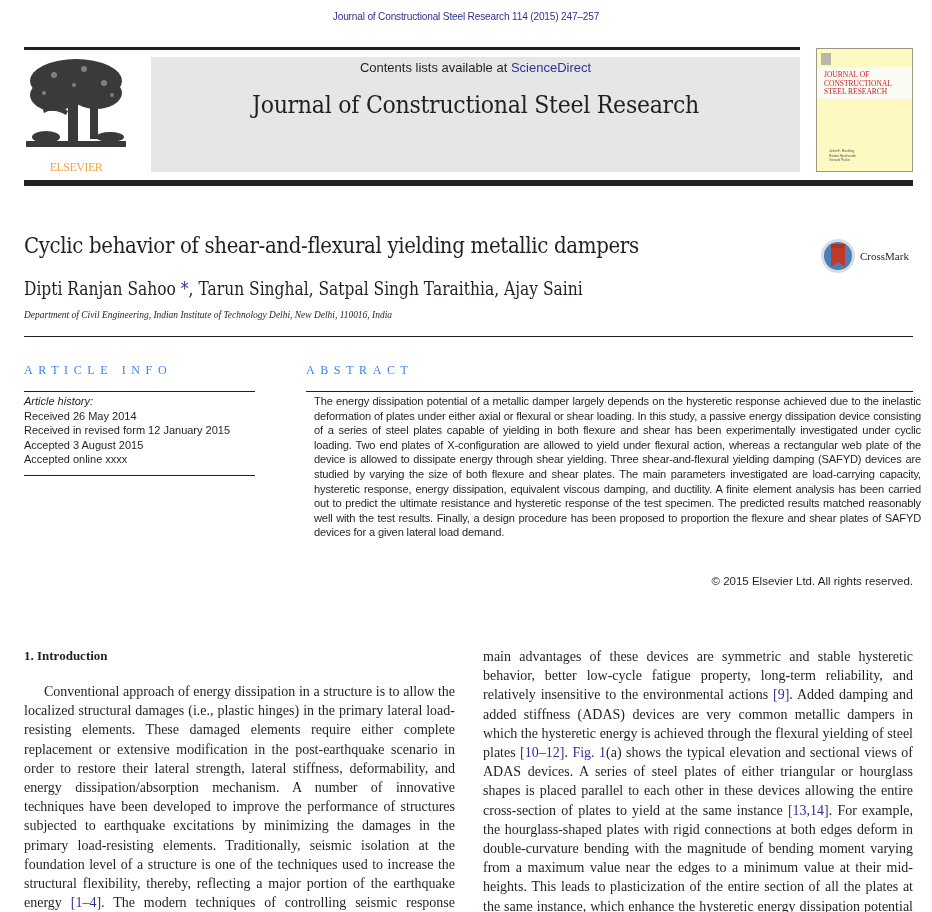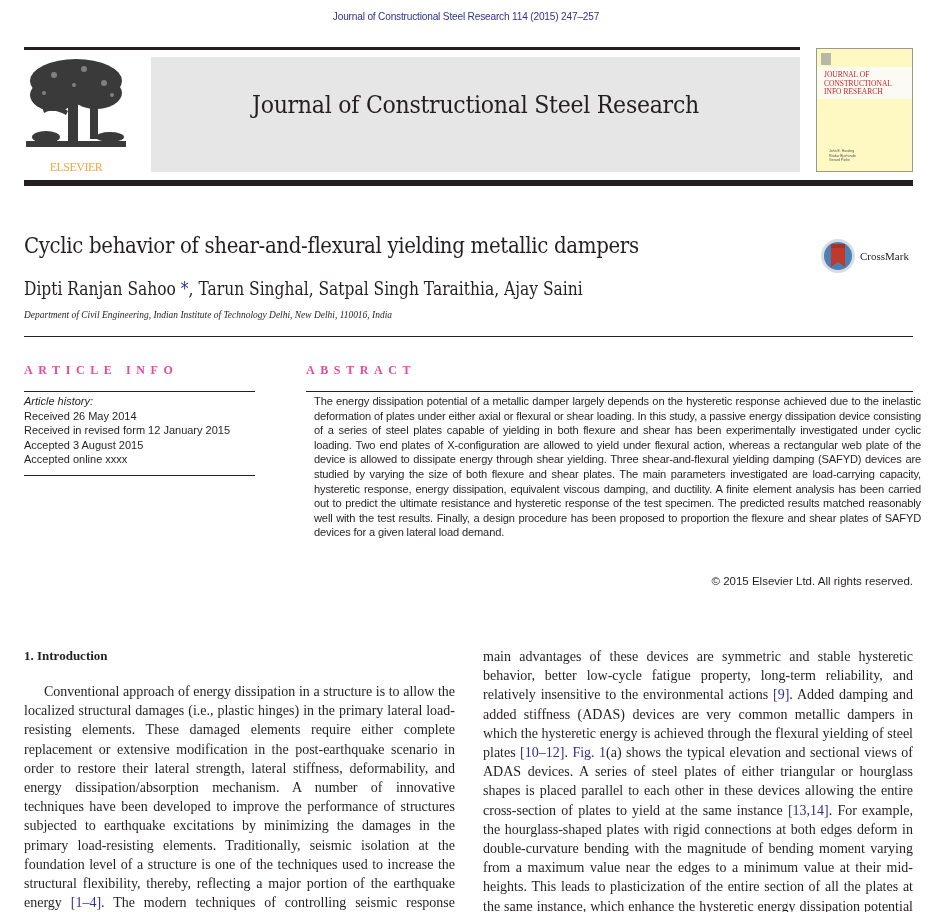--- a/index.html
+++ b/index.html
@@ -19,21 +19,21 @@
   .cover-logo { position:absolute; top:4px; left:4px; width:10px; height:12px; background:#b8b8a8; }
   .cover-band { position:absolute; top:18px; left:0; width:100%; height:32px; background:#fbfbf3; }
   .rule-thick { top:180px; left:24px; width:889px; height:6px; background:#231f20; }
   .title { top:232px; left:24px; font-family:"DejaVu Serif", serif; font-size:23px; color:#231f20; letter-spacing:-0.4px; transform-origin:left; transform:scaleX(0.86); white-space:nowrap; }
   .crossmark { top:238px; left:820px; width:110px; height:36px; }
   .crossmark-label { position:absolute; left:40px; top:12px; font-family:"Liberation Serif", serif; font-size:11px; color:#231f20; }
   .authors { top:278px; left:24px; font-family:"DejaVu Serif", serif; font-size:18px; color:#231f20; transform-origin:left; transform:scaleX(0.86); white-space:nowrap; }
   .authors .star { color:#2e3192; }
   .affil { top:309px; left:24px; font-family:"Liberation Serif", serif; font-style:italic; font-size:10.5px; color:#231f20; transform-origin:left; transform:scaleX(0.9); white-space:nowrap; }
   .rule-mid { top:336px; left:24px; width:889px; height:1px; background:#231f20; }
-  .sec-head { top:363px; font-family:"Liberation Serif", serif; font-weight:bold; font-size:12px; letter-spacing:5.6px; color:#ec4899; }
+  .sec-head { top:363px; font-family:"Liberation Serif", serif; font-weight:normal; font-size:12px; letter-spacing:5.6px; color:#3b82f6; }
   .rule-info { top:391px; left:24px; width:231px; height:1px; background:#231f20; }
   .rule-abs { top:391px; left:306px; width:607px; height:1px; background:#231f20; }
   .info { top:394px; left:24px; width:231px; font-family:"Liberation Sans", sans-serif; font-size:11px; line-height:14.6px; color:#231f20; }
   .info .lbl { font-style:italic; }
   .rule-kw { position:absolute; top:81px; left:0; width:231px; height:1px; background:#231f20; }
   .kw-block { position:absolute; top:84px; left:0; }
   .abstract { top:394px; left:314px; width:607px; font-family:"Liberation Sans", sans-serif; font-size:11.1px; line-height:14.6px; color:#231f20; text-align:justify; letter-spacing:-0.15px; }
   .copyright { top:575px; left:306px; width:607px; text-align:right; font-family:"Liberation Sans", sans-serif; font-size:11.5px; color:#231f20; }
   .intro-head { top:648px; left:24px; font-family:"Liberation Serif", serif; font-weight:bold; font-size:13px; color:#231f20;text-align:center; }
   .col { font-family:"Liberation Serif", serif; font-size:14px; line-height:19.2px; color:#231f20; text-align:justify; }
@@ -67,30 +67,33 @@
         <circle cx="80" cy="28" r="3"></circle>
       <circle cx="20" cy="38" r="2"></circle>
         <circle cx="50" cy="30" r="2"></circle>
         <circle cx="88" cy="40" r="2"></circle>
     </g>
   </svg>
   <div class="logo-word">ELSEVIER</div>
 </div>
 
 <div class="abs header-box">
+  <div class="contents-line">
+    <span>Contents lists available at </span><span class="sd">ScienceDirect</span>
+  </div>
   <div class="journal-name">Journal of Constructional Steel Research</div>
 </div>
 
 <div class="abs cover">
   <div class="cover-band"></div>
   <div class="cover-logo"></div>
   <div class="cover-title">
     <div>JOURNAL OF</div>
     <div>CONSTRUCTIONAL</div>
-    <div>INFO RESEARCH</div>
+    <div>STEEL RESEARCH</div>
   </div>
   <div class="cover-editors">
     <div>John E. Harding</div>
     <div>Reidar Bjorhovde</div>
     <div>Gerard Parke</div>
   </div>
 </div>
 
 <div class="abs rule-thick"></div>
 

